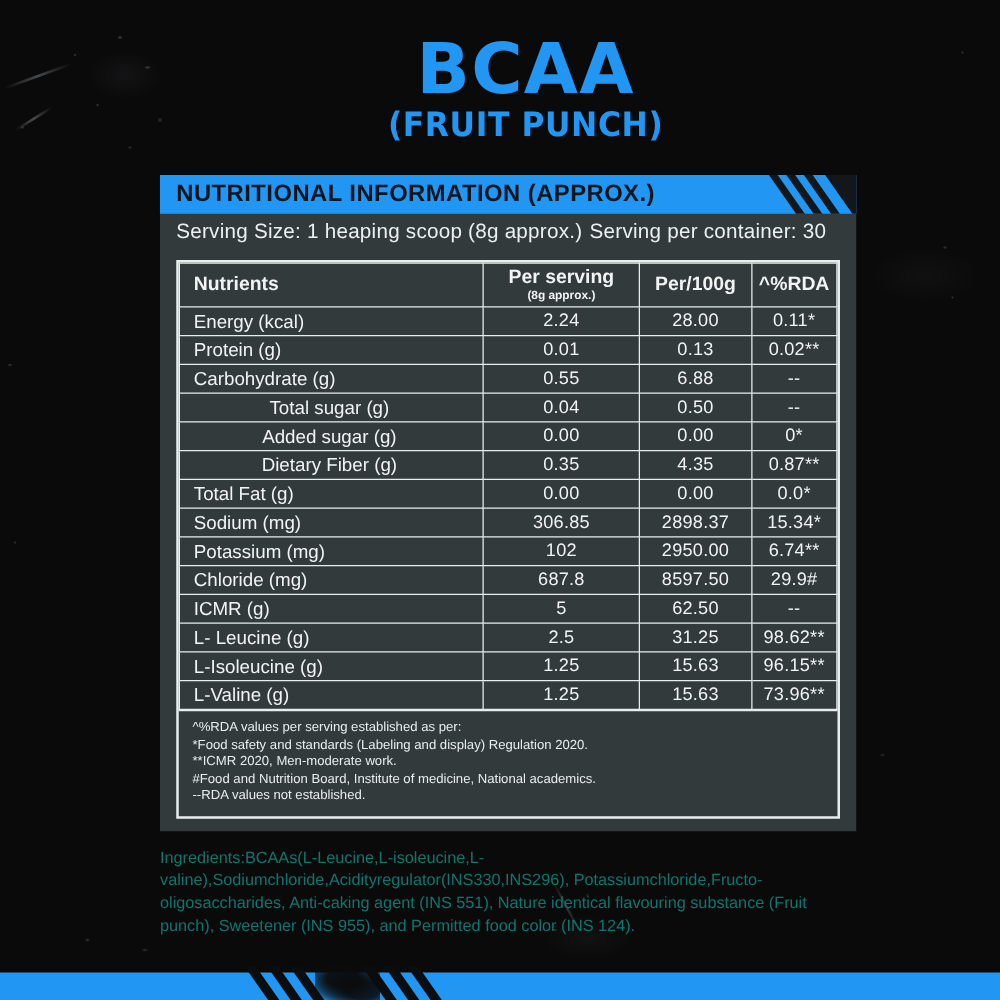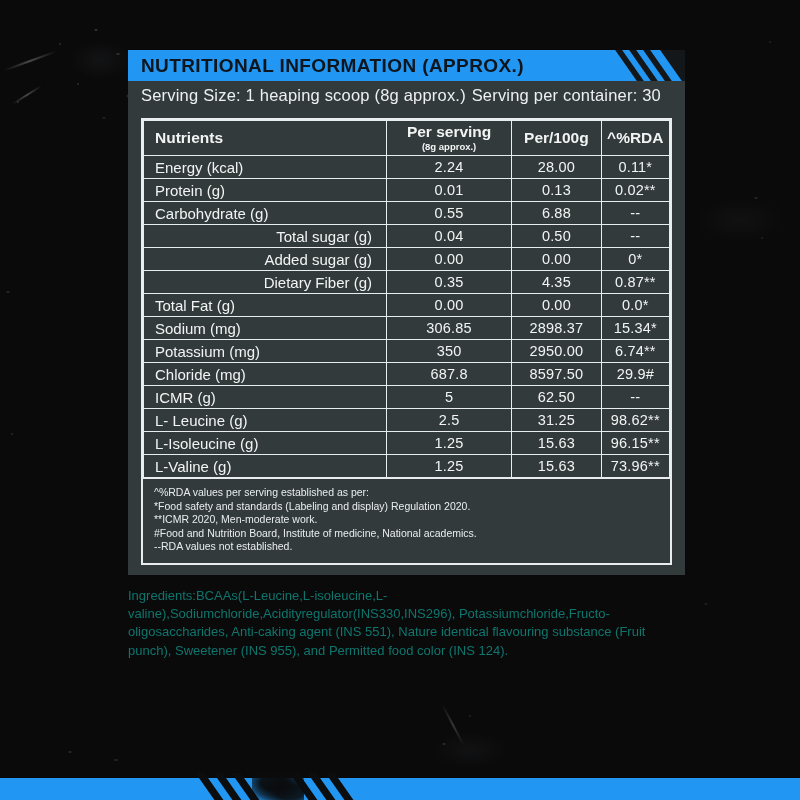--- a/index.html
+++ b/index.html
@@ -68,21 +68,21 @@
   table { width:100%; border-collapse:collapse; table-layout:fixed;
     color:var(--text-light,#f2f4f4); }
   th, td { border:1px solid var(--table-border,#e9eded); }
   th { height:35px; font-size:15.5px; font-weight:bold; text-align:center;
     line-height:1.05; vertical-align:middle; }
   th.col-nutrients { text-align:left; padding-left:11px; }
   th .sub { display:block; font-size:9.5px; font-weight:bold; margin-top:1px;text-align:center; }
   th .sub:empty { display:none; }
   td { height:23px; font-size:14.5px; padding:2px 6px; vertical-align:middle; }
   td.cell-nutrient { text-align:left; padding-left:11px; font-size:15px; }
-  td.cell-nutrient.indent { text-align:right; padding-right:14px; }
+  td.cell-nutrient.indent { text-align:center; padding-right:14px; }
   td.cell-value { text-align:center; letter-spacing:.2px; }
 
   .footnotes { border-top:1px solid var(--table-border,#e9eded);
     padding:7px 24px 9px 11px; font-size:10.5px; line-height:13.5px; color:#e9eded; }
 
   .ingredients { margin-top:12px; width:562px; color:#0f766e; font-size:13px;
     line-height:1.42; overflow-wrap:anywhere; }
 
   .bottom-bar { position:absolute; left:0; bottom:0; width:800px; height:22px;
     background:var(--accent-blue,#2196f3); overflow:visible; }
@@ -99,20 +99,24 @@
 <body>
 
 <div class="page">
   <div class="bg-texture"></div>
   <div class="scratch scratch-1"></div>
   <div class="scratch scratch-2"></div>
   <div class="scratch scratch-3"></div>
 
   <div class="content">
 
+    <header class="title-block">
+      <div class="product-title">BCAA</div>
+      <div class="product-flavor">(FRUIT PUNCH)</div>
+    </header>
 
     <section class="panel">
 
       <div class="header-bar">
         <span class="header-bar-title">NUTRITIONAL INFORMATION (APPROX.)</span>
         <span class="bar-stripe bs-1"></span>
         <span class="bar-stripe bs-2"></span>
         <span class="bar-stripe bs-3"></span>
         <span class="corner-cut"></span>
       </div>
@@ -194,21 +198,21 @@
                 <td class="cell-value">0.0*</td>
               </tr>
               <tr>
                 <td class="cell-nutrient">Sodium (mg)</td>
                 <td class="cell-value">306.85</td>
                 <td class="cell-value">2898.37</td>
                 <td class="cell-value">15.34*</td>
               </tr>
               <tr>
                 <td class="cell-nutrient">Potassium (mg)</td>
-                <td class="cell-value">350</td>
+                <td class="cell-value">102</td>
                 <td class="cell-value">2950.00</td>
                 <td class="cell-value">6.74**</td>
               </tr>
               <tr>
                 <td class="cell-nutrient">Chloride (mg)</td>
                 <td class="cell-value">687.8</td>
                 <td class="cell-value">8597.50</td>
                 <td class="cell-value">29.9#</td>
               </tr>
               <tr>

